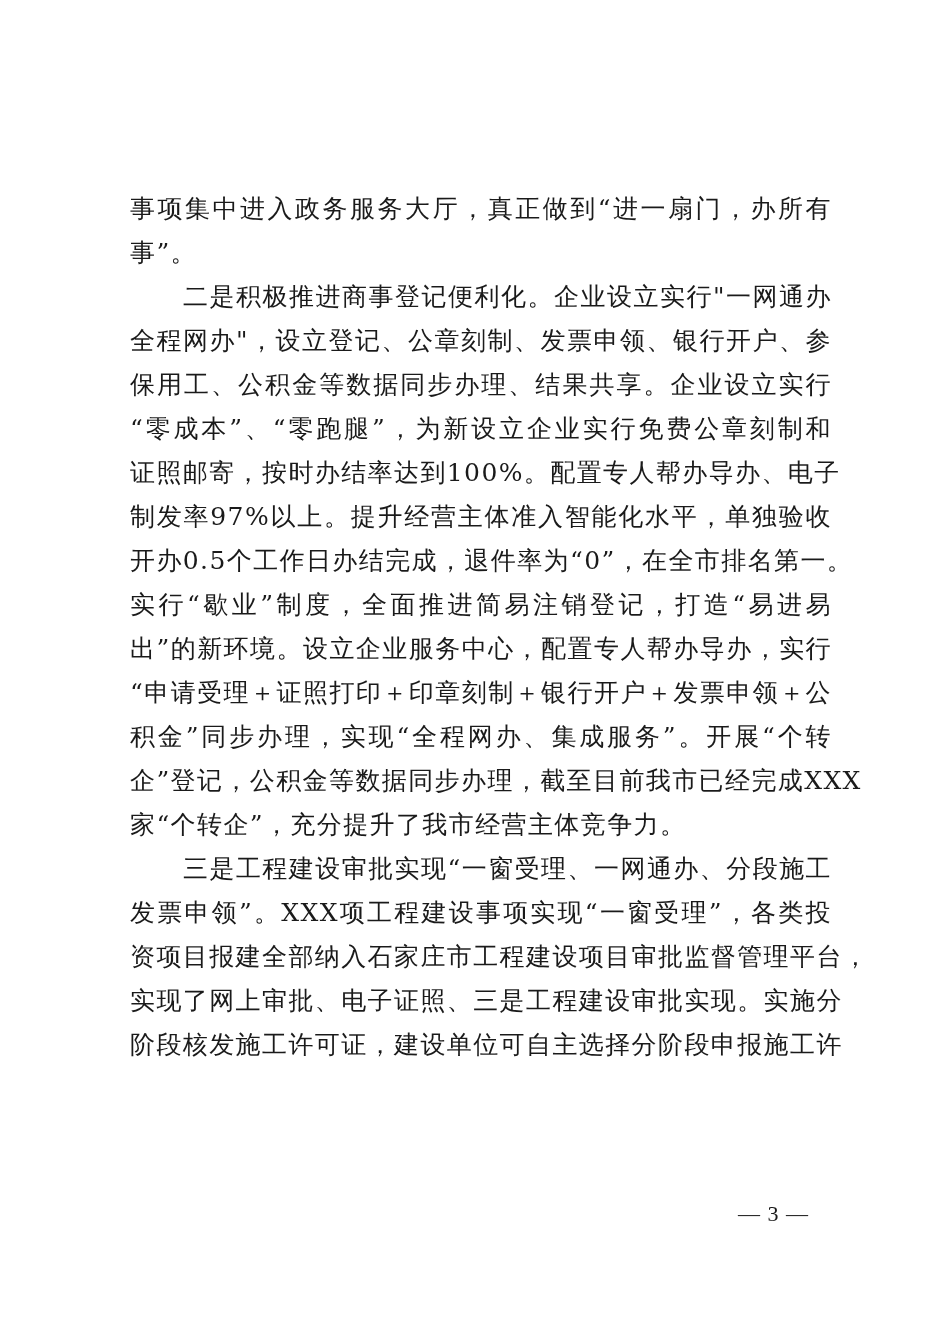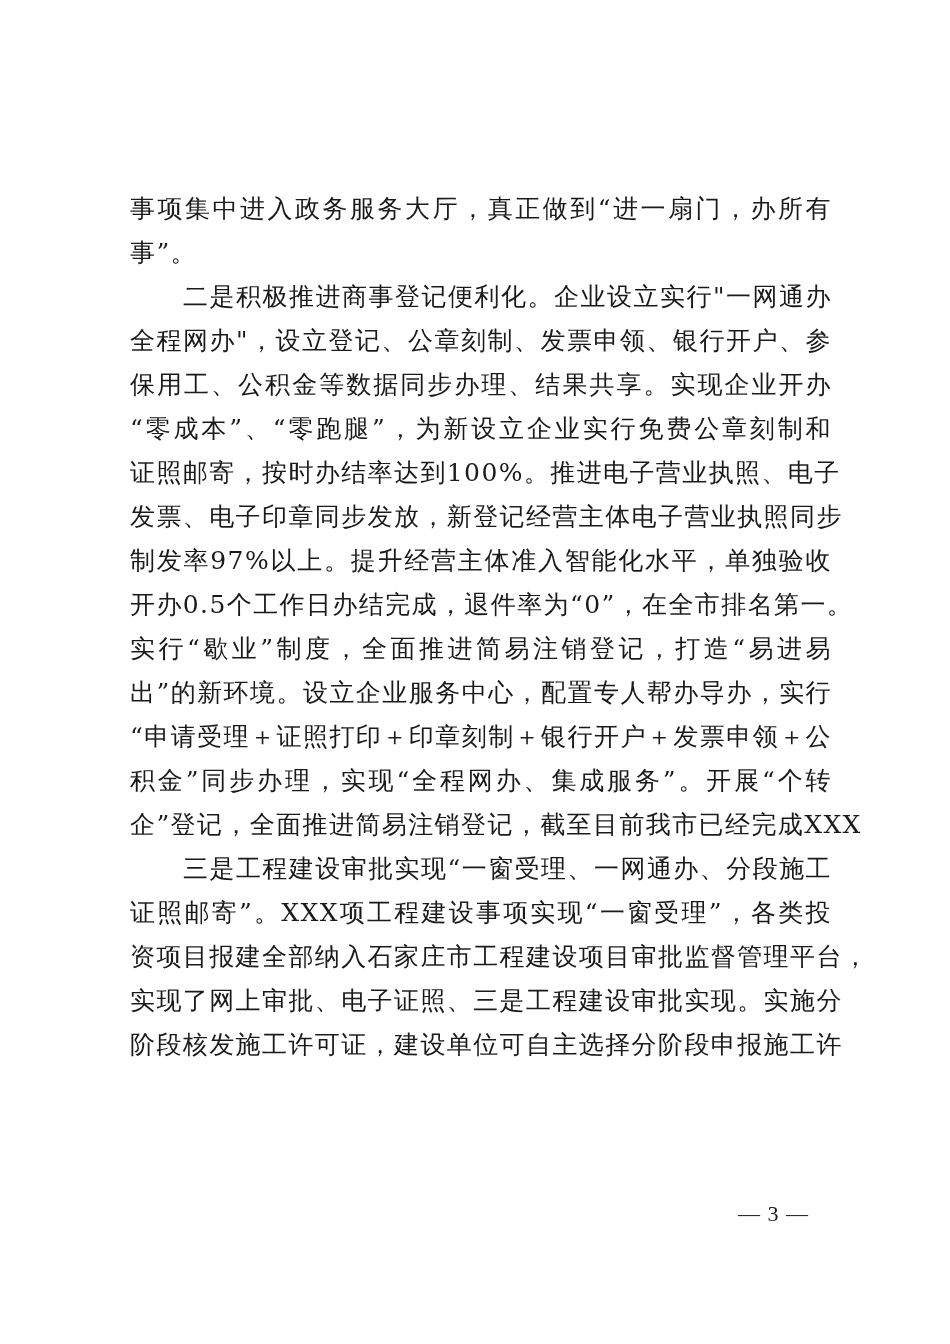--- a/index.html
+++ b/index.html
@@ -62,36 +62,36 @@
   <div class="body-text">
 
     <p class="para">
       <span class="line">事项集中进入政务服务大厅，真正做到“进一扇门，办所有</span>
       <span class="line last">事”。</span>
     </p>
 
     <p class="para">
       <span class="line" style="padding-left:53px;">二是积极推进商事登记便利化。企业设立实行"一网通办</span>
       <span class="line">全程网办"，设立登记、公章刻制、发票申领、银行开户、参</span>
-      <span class="line">保用工、公积金等数据同步办理、结果共享。实现企业开办</span>
+      <span class="line">保用工、公积金等数据同步办理、结果共享。企业设立实行</span>
       <span class="line">“零成本”、“零跑腿”，为新设立企业实行免费公章刻制和</span>
-      <span class="line">证照邮寄，按时办结率达到100%。推进电子营业执照、电子</span>
-      <span class="line">发票、电子印章同步发放，新登记经营主体电子营业执照同步</span>
+      <span class="line">证照邮寄，按时办结率达到100%。配置专人帮办导办、电子</span>
       <span class="line">制发率97%以上。提升经营主体准入智能化水平，单独验收</span>
       <span class="line">开办0.5个工作日办结完成，退件率为“0”，在全市排名第一。</span>
       <span class="line">实行“歇业”制度，全面推进简易注销登记，打造“易进易</span>
       <span class="line">出”的新环境。设立企业服务中心，配置专人帮办导办，实行</span>
       <span class="line">“申请受理＋证照打印＋印章刻制＋银行开户＋发票申领＋公</span>
       <span class="line">积金”同步办理，实现“全程网办、集成服务”。开展“个转</span>
-      <span class="line">企”登记，全面推进简易注销登记，截至目前我市已经完成XXX</span>
+      <span class="line">企”登记，公积金等数据同步办理，截至目前我市已经完成XXX</span>
+      <span class="line last">家“个转企”，充分提升了我市经营主体竞争力。</span>
     </p>
 
     <p class="para">
       <span class="line" style="padding-left:53px;">三是工程建设审批实现“一窗受理、一网通办、分段施工</span>
-      <span class="line">证照邮寄”。XXX项工程建设事项实现“一窗受理”，各类投</span>
+      <span class="line">发票申领”。XXX项工程建设事项实现“一窗受理”，各类投</span>
       <span class="line">资项目报建全部纳入石家庄市工程建设项目审批监督管理平台，</span>
       <span class="line">实现了网上审批、电子证照、三是工程建设审批实现。实施分</span>
       <span class="line">阶段核发施工许可证，建设单位可自主选择分阶段申报施工许</span>
     </p>
 
   </div>
 
   <div class="page-number">— 3 —</div>
 </div>
 

